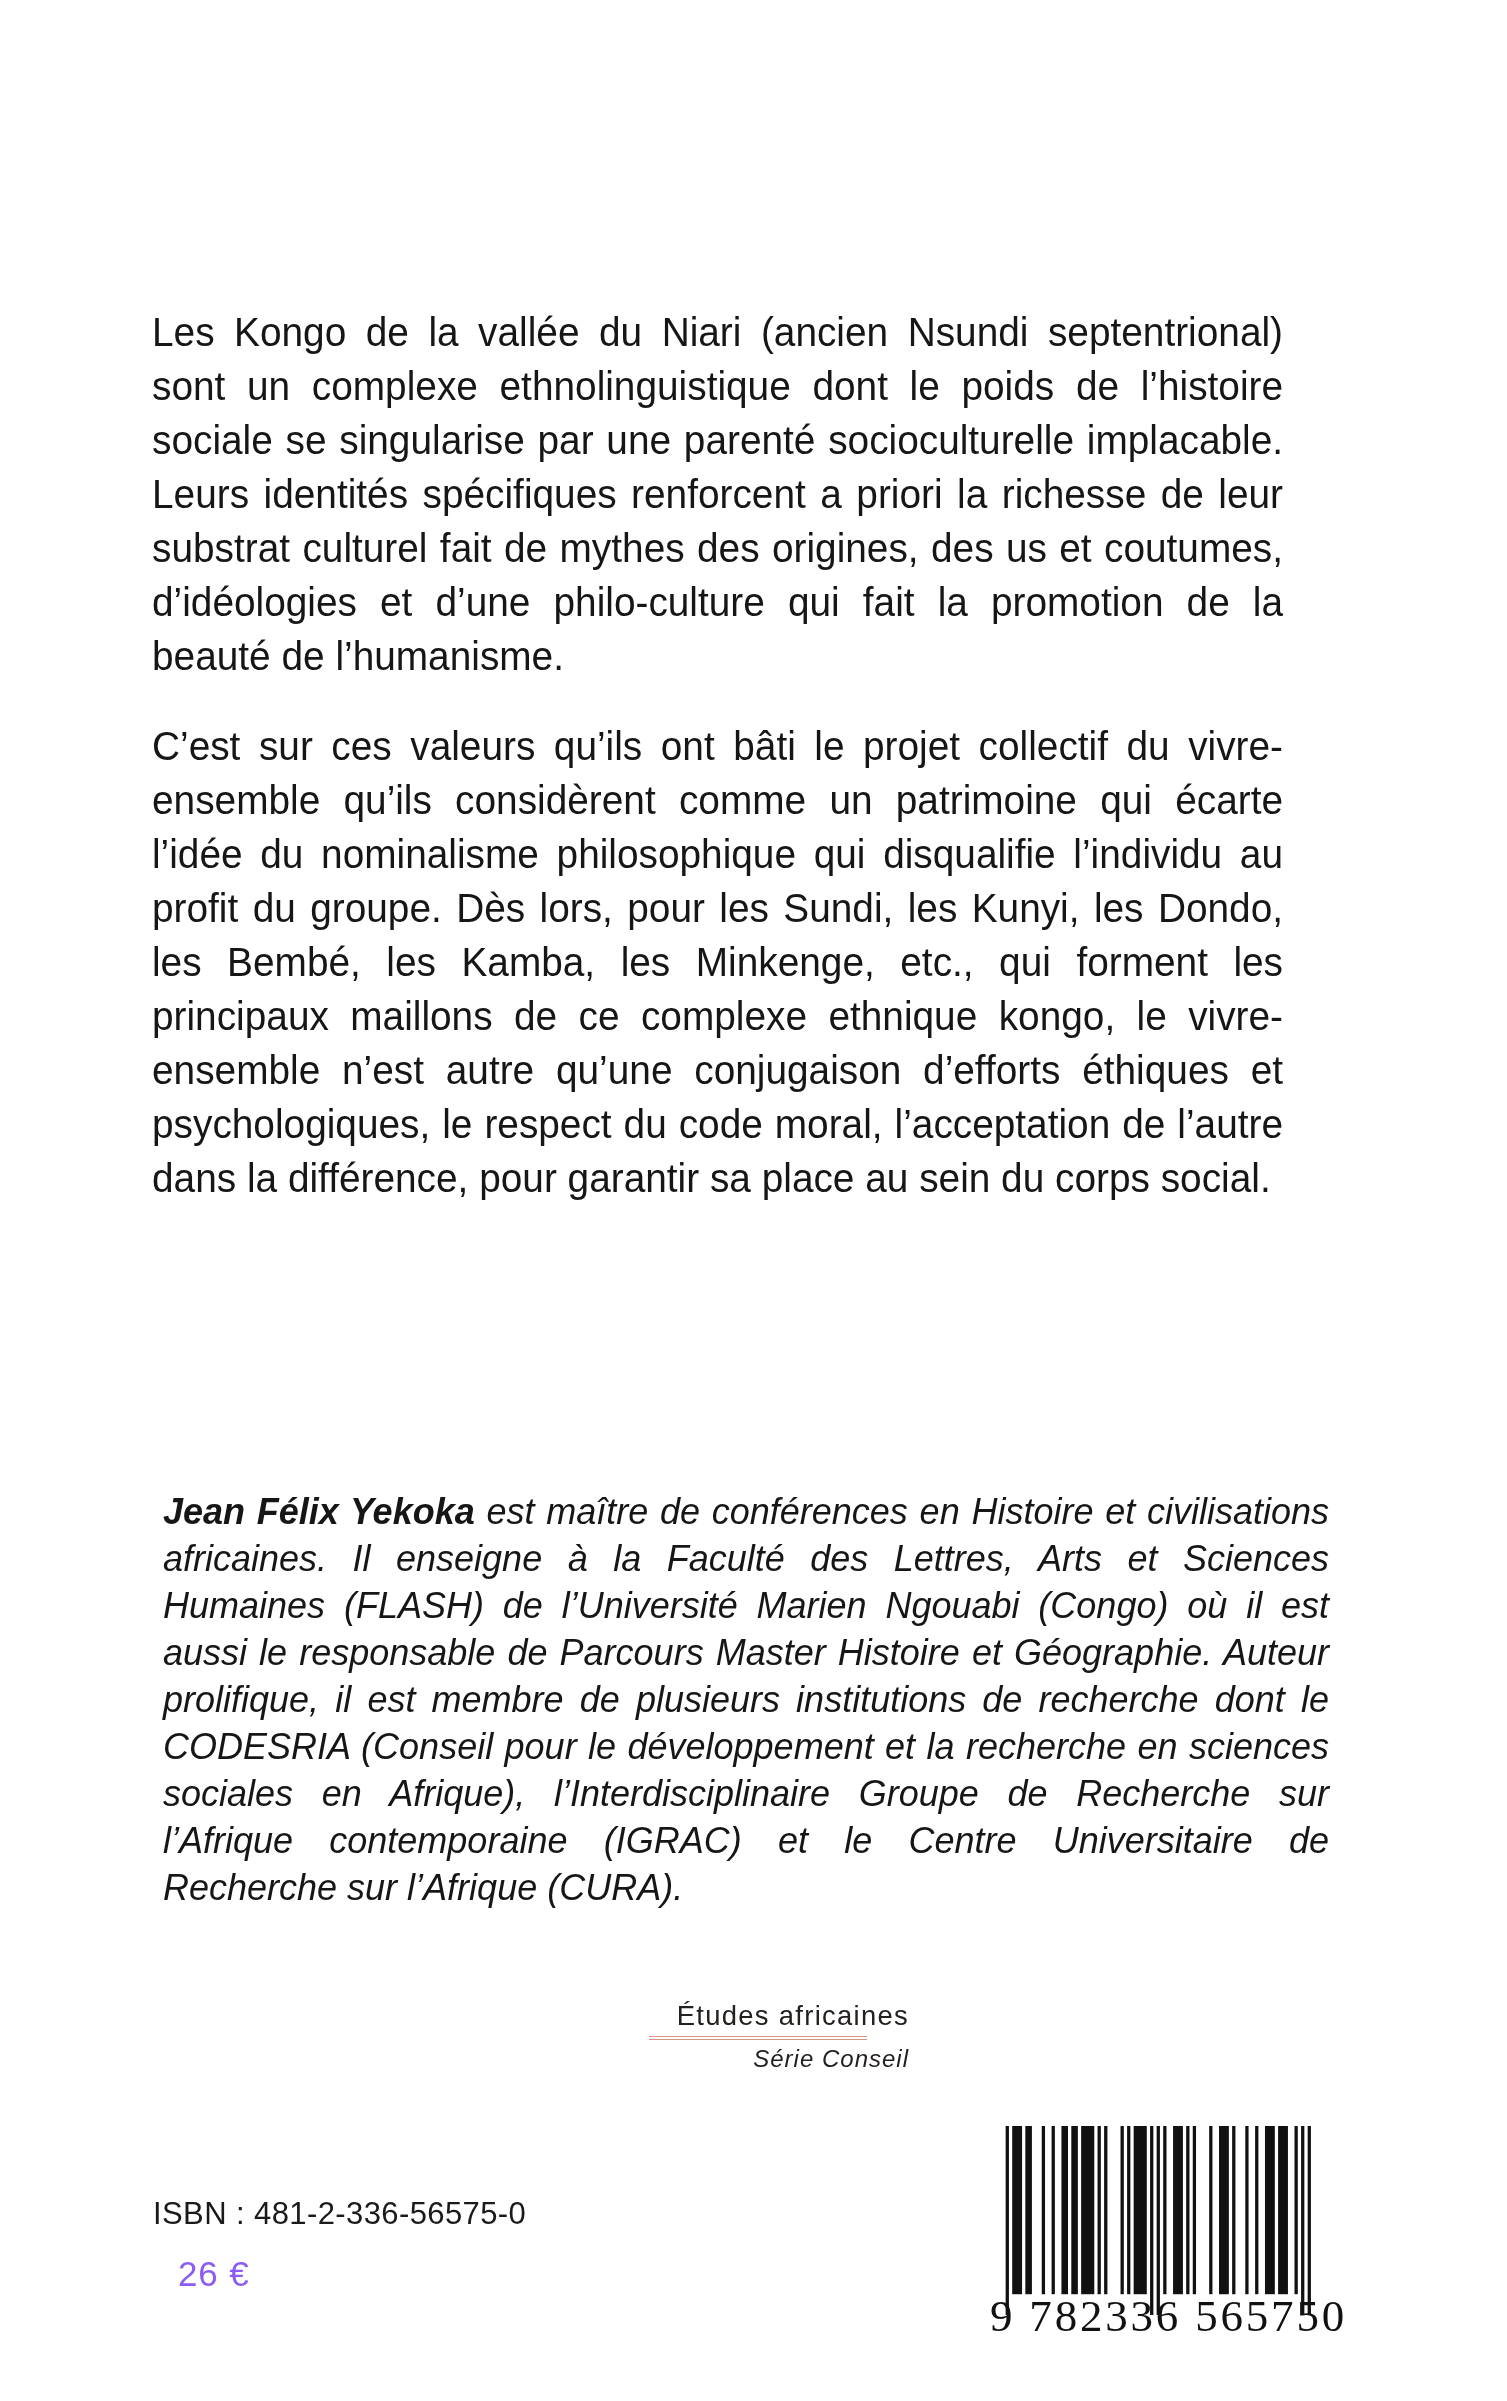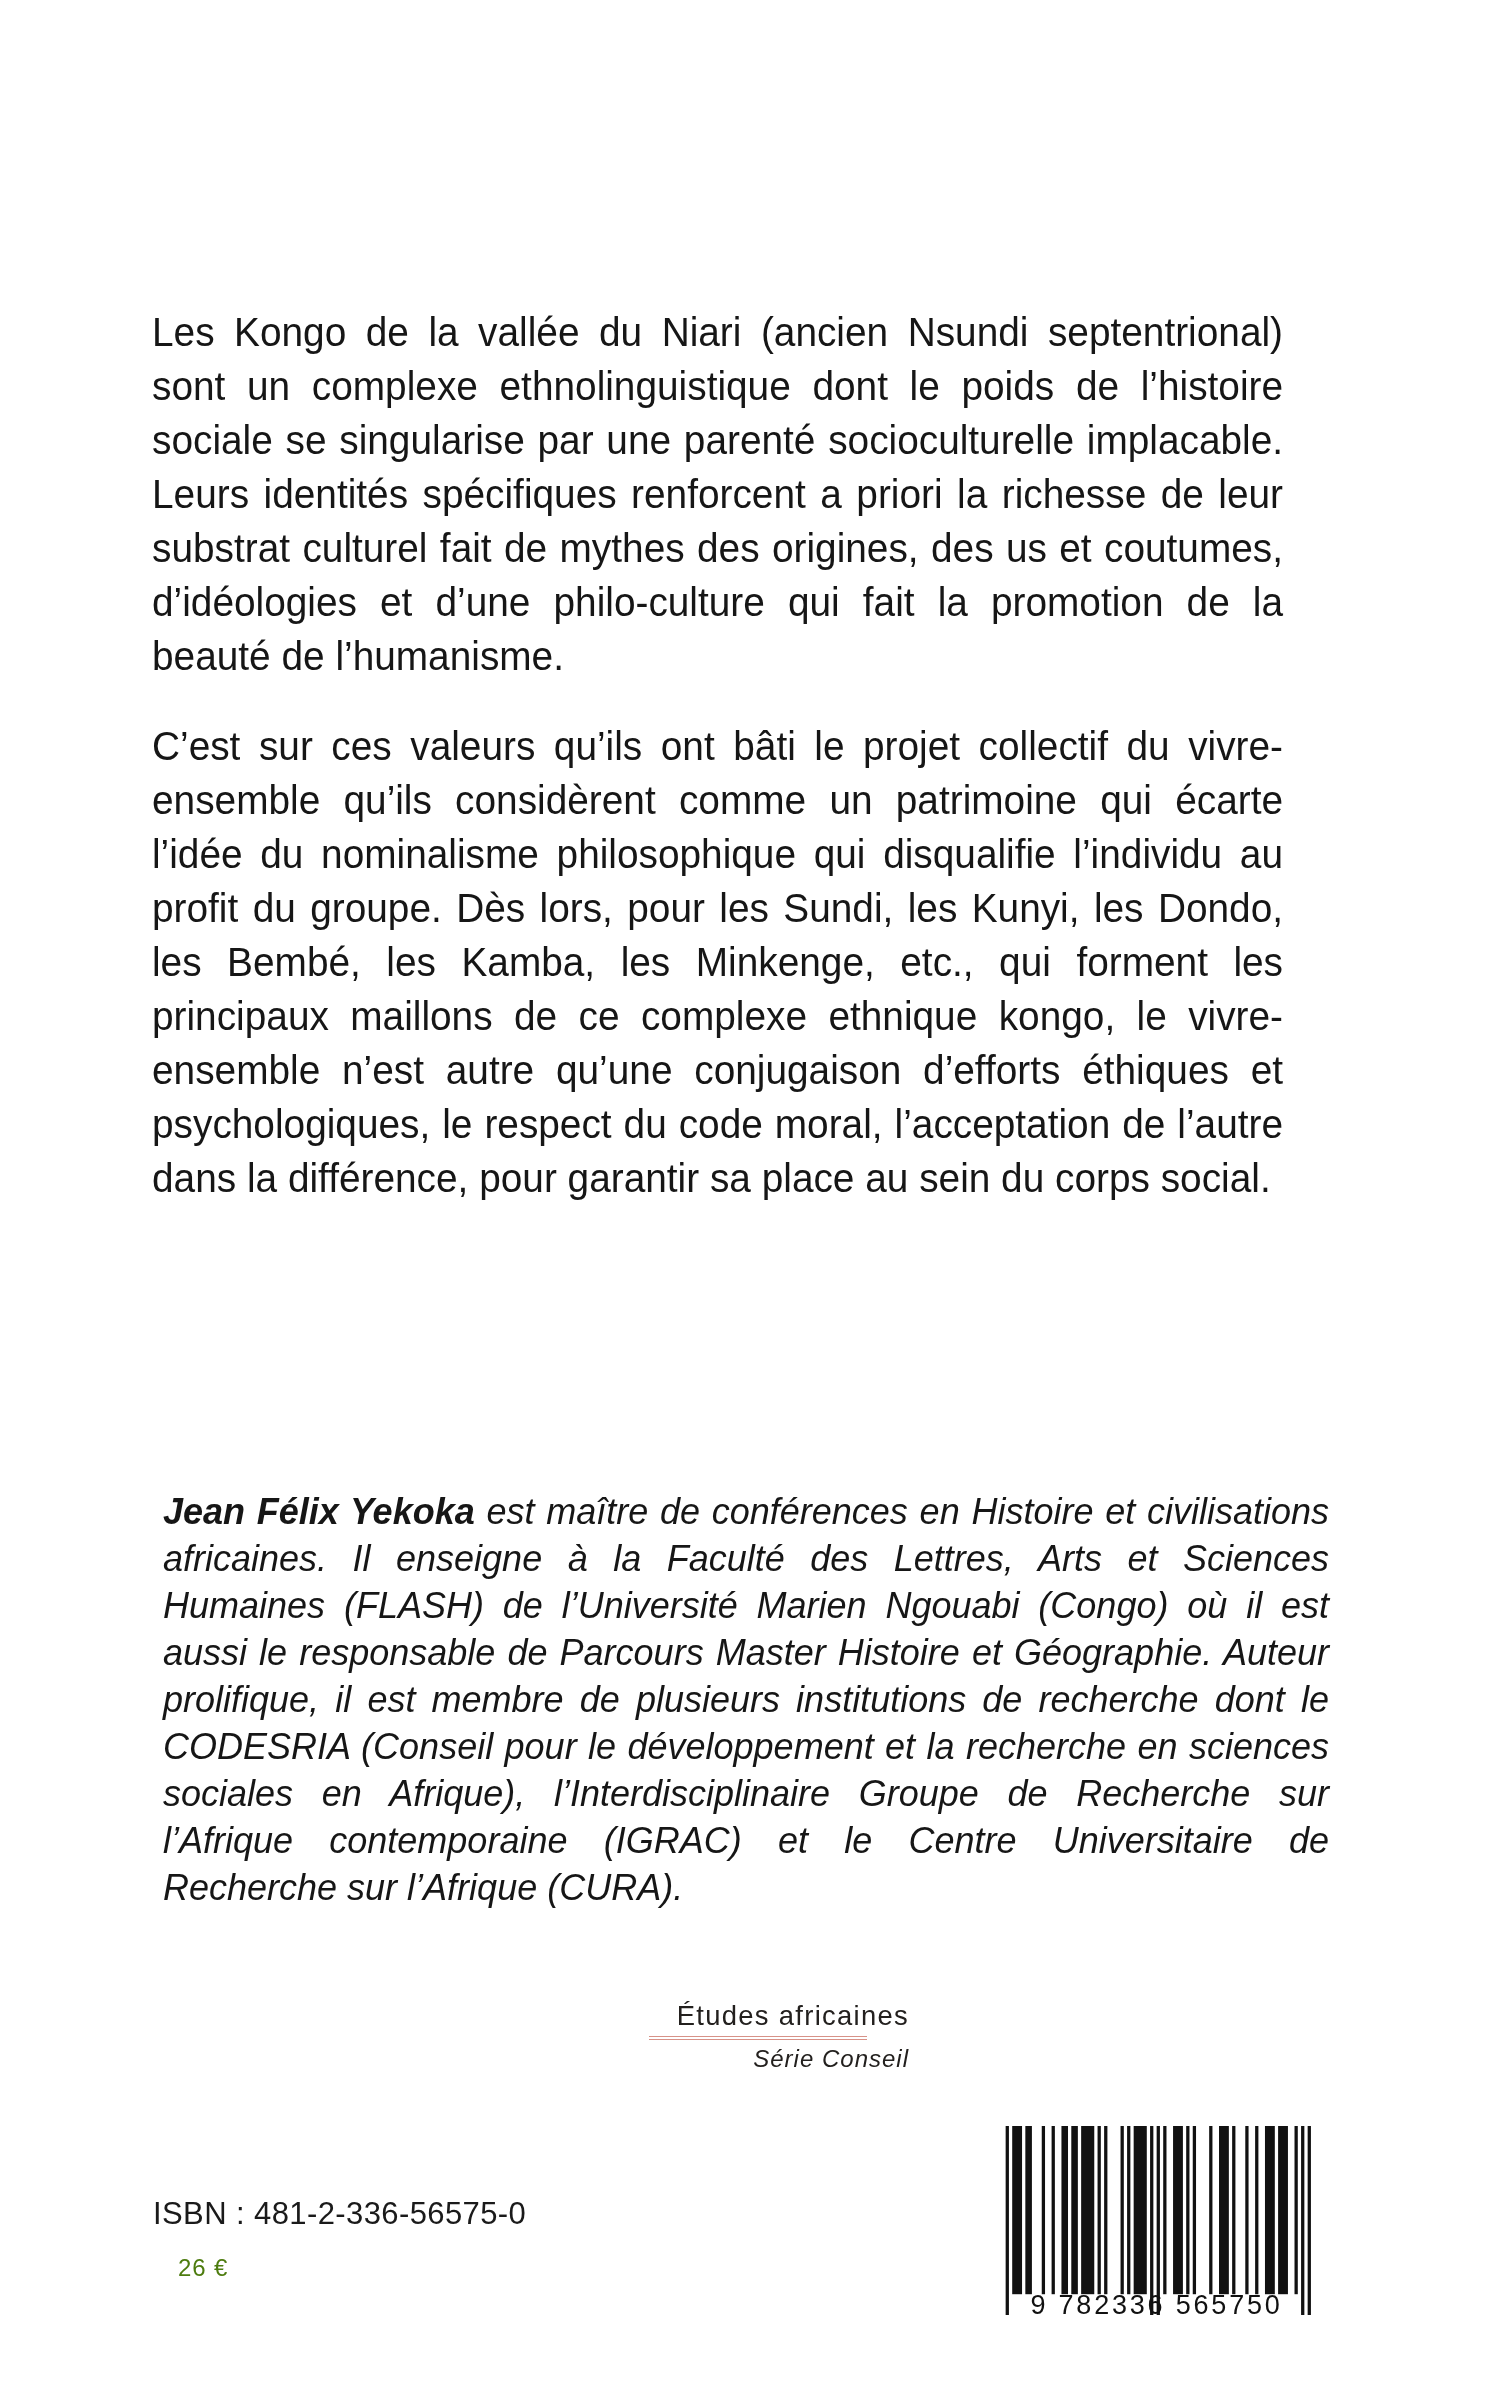--- a/index.html
+++ b/index.html
@@ -134,45 +134,45 @@
     font-size: 31px;
     letter-spacing: 0.4px;
     color: #1a1a1a;
     white-space: nowrap;
   }
   .price {
     position: absolute;
     left: 178px;
     top: 2254px;
     font-family: "Liberation Sans", sans-serif;
-    font-size: 24px;
+    font-size: 35px;
     letter-spacing: 0.9px;
-    color: #4d7c0f;
+    color: #8b5cf6;
     white-space: nowrap;
   }
 
   
   .barcode {
     position: absolute;
     left: 999px;
     top: 2126px;
     width: 312px;
     height: 189px;
   }
   .barcode svg { display: block; }
   .barcode-digits {
     position: absolute;
     left: 990px;
     top: 2290px;
     width: 333px;
-    font-family: Liberation Sans, sans-serif;
-    font-size: 27px;
+    font-family: Liberation Serif, serif;
+    font-size: 45px;
     letter-spacing: 2.8px;
     color: #111;
-    text-align: center;
+    text-align: right;
     white-space: nowrap;
   }
 </style>
 </head>
 <body>
 
 <div class="cover">
 
 
   <div class="body-block">

